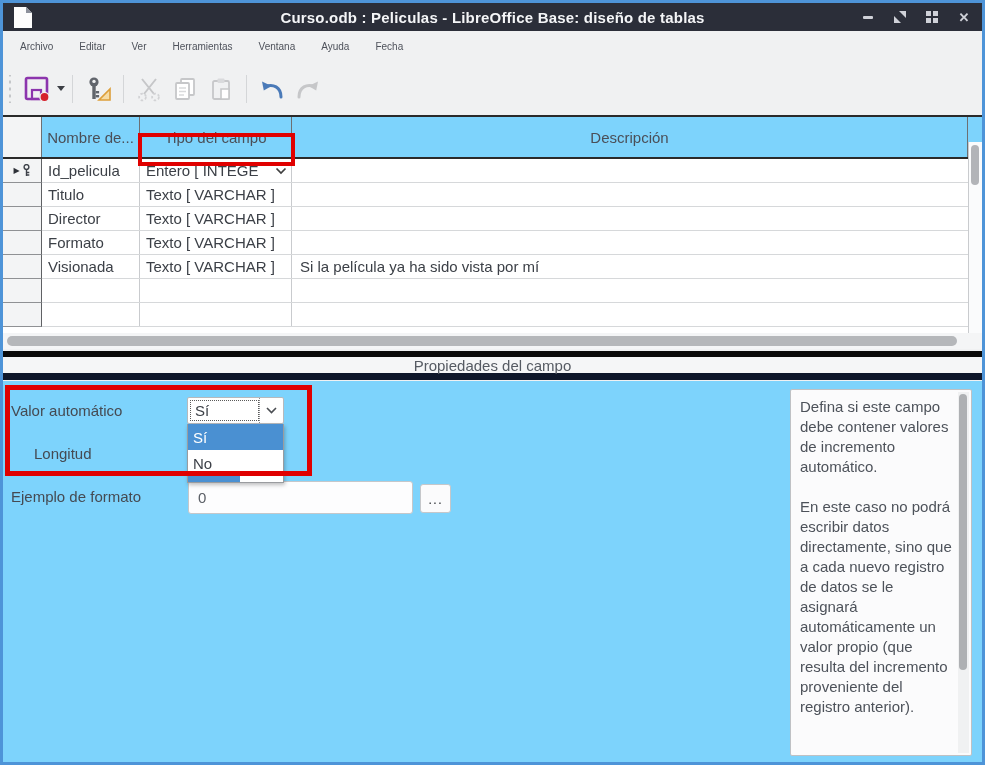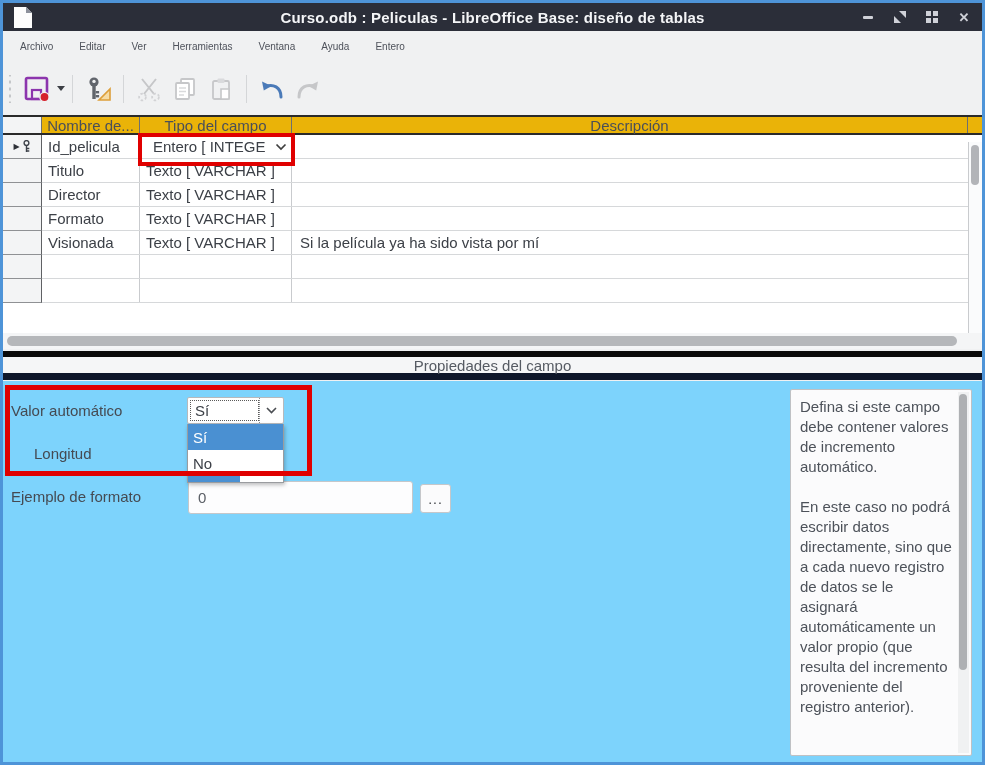--- a/index.html
+++ b/index.html
@@ -42,34 +42,34 @@
     background-size:6px 7px; background-position:center; background-repeat:repeat-y; }
   .tb-btn{ width:36px; height:36px; display:flex; align-items:center; justify-content:center; }
   .tb-sep{ width:1px; height:28px; background:#d4d6d8; margin:0 7px; }
   .save-group{ display:flex; align-items:center; }
   .save-arrow{ width:0; height:0; border-left:4px solid transparent; border-right:4px solid transparent; border-top:5px solid #3c3f45; margin-left:2px; }
   
   .grid{
     position:absolute; left:0; top:112px; width:979px; height:218px; background:#ffffff;
     border-top:2px solid #2a2a2a; font-size:15px; color:#3c4047;
   }
-  .ghead{ display:flex; height:18px; background:#eab308; border-bottom:2px solid #2a2a2a; }
+  .ghead{ display:flex; height:42px; background:#7dd3fc; border-bottom:2px solid #2a2a2a; }
   .ghead > div{ display:flex; align-items:center; justify-content:center; color:#4a4f58; border-right:1px solid #6d6f72; }
   .grow{ display:flex; height:24px; border-bottom:1px solid #d6d8da; background:#fff; }
   .c0{ width:39px; background:#f3f4f5; border-right:1px solid #5f6164; display:flex; align-items:center; justify-content:center; gap:2px; }
   .grow .c0{ border-bottom:1px solid #8f9194; margin-bottom:-1px; }
   .c1{ width:98px; border-right:1px solid #c9cbce; display:flex; align-items:center; padding-left:6px; }
   .c2{ width:152px; border-right:1px solid #c9cbce; display:flex; align-items:center; padding-left:6px; position:relative; }
   .c3{ flex:1; display:flex; align-items:center; padding-left:8px; }
   .ghead .c0b{ width:39px; background:#f3f4f5; }
   .ghead .c1b{ width:98px; }
   .ghead .c2b{ width:152px; }
   .ghead .c3b{ flex:1; }
   .ghead .c4b{ width:14px; border-right:none; }
-  .type-combo{ display:flex; align-items:center; justify-content:space-between; width:100%; padding-right:4px;margin-left:7px; }
+  .type-combo{ display:flex; align-items:center; justify-content:space-between; width:100%; padding-right:4px; }
   .vscroll{ position:absolute; right:0; top:25px; width:14px; height:192px; background:#fafbfc; border-left:1px solid #c9cbce; }
   .vthumb{ position:absolute; left:2px; top:3px; width:8px; height:40px; background:#b2b4b8; border-radius:4px; }
   
   .hscroll{ position:absolute; left:0; top:330px; width:979px; height:16px; background:#f4f5f6; }
   .hthumb{ position:absolute; left:4px; top:3px; width:950px; height:10px; background:#b5b7ba; border-radius:5px; }
   
   .splitter{ position:absolute; left:0; top:348px; width:979px; height:6px; background:#0a0a0a; }
   .sec-title-row{ position:absolute; left:0; top:354px; width:979px; height:23px;
     background:#f5f6f7; border-bottom:7px solid #0f172a; display:flex; align-items:center; justify-content:center; }
   .sec-title{ font-size:15px; color:#565b63; }
@@ -151,21 +151,21 @@
       </div>
     </div>
 
     <div class="menubar">
       <div class="menu-item">Archivo</div>
       <div class="menu-item">Editar</div>
       <div class="menu-item">Ver</div>
       <div class="menu-item">Herramientas</div>
       <div class="menu-item">Ventana</div>
       <div class="menu-item">Ayuda</div>
-      <div class="menu-item">Entero</div>
+      <div class="menu-item">Fecha</div>
     </div>
 
     <div class="toolbar">
       <div class="drag-handle"></div>
       <div class="save-group">
         <div class="tb-btn">
           <svg width="30" height="30" viewBox="0 0 30 30">
             <rect x="4" y="4" width="21" height="21" rx="1.5" fill="none" stroke="#8c35ad" stroke-width="2.6"></rect>
             <rect x="10" y="16" width="9" height="9" fill="none" stroke="#8c35ad" stroke-width="2.2"></rect>
             <circle cx="22.5" cy="23" r="4.6" fill="#d5222c" stroke="#f0f1f2" stroke-width="1.4"></circle>

